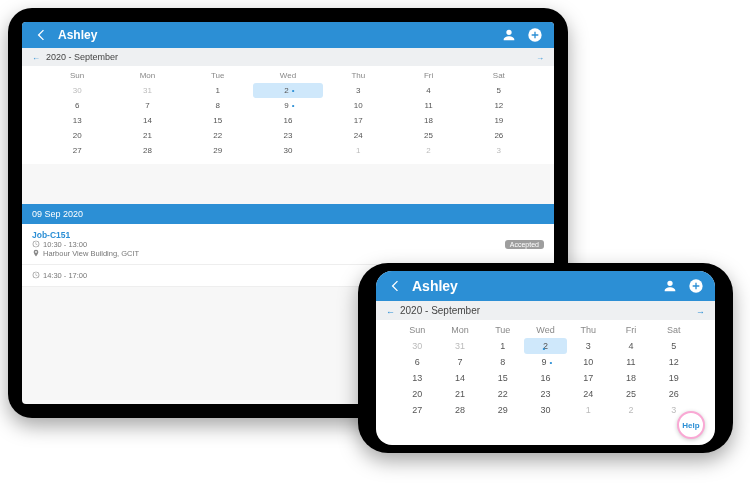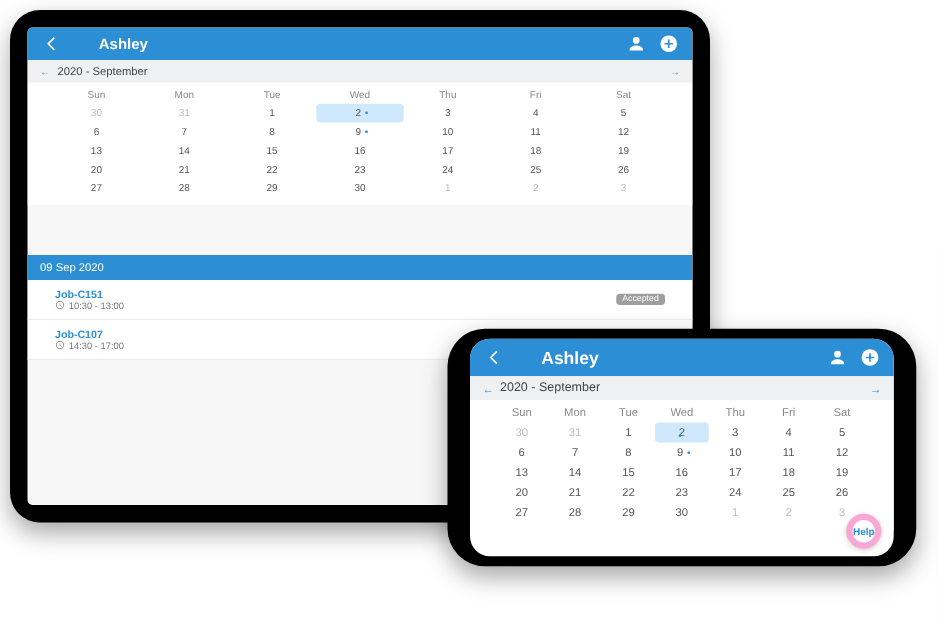--- a/index.html
+++ b/index.html
@@ -62,21 +62,21 @@
   .app-header {
     background:#2c8fd5;
     color:#fff;
     display:flex;
     align-items:center;
     padding:6px 10px;
     gap:8px;
   }
   .tablet .app-header { height:26px; }
   .phone .app-header { height:30px; }
-  .app-header .title { font-weight:600; flex:1;margin-left:21px; }
+  .app-header .title { font-weight:600; flex:1; }
   .tablet .app-header .title { font-size:12px; }
   .phone .app-header .title { font-size:14px; }
   .hdr-icon { width:18px; height:18px; display:inline-flex; align-items:center; justify-content:center; color:#fff; }
   .hdr-icon svg { width:16px; height:16px; fill:currentColor; }
   
   .cal-bar {
     background:#eef0f2;
     display:flex; align-items:center;
     padding:4px 10px;
     color:#444;
@@ -102,35 +102,35 @@
     background:#2c8fd5; color:#fff;
     padding:5px 10px;
     font-size:9px;
     margin-top:40px;
   }
   .phone .date-banner { font-size:11px; padding:7px 12px; }
   
   .jobs { background:#fff; }
   .job {
     border-bottom:1px solid #eee;
-    padding:6px 22px;
+    padding:6px 10px;
     display:flex; align-items:center;
     gap:6px;
   }
   .job .info { flex:1; }
   .job .info .line1 { color:#2c8fd5; font-weight:600; font-size:8.5px; }
   .job .info .line2, .job .info .line3 { color:#777; font-size:7.5px; display:flex; align-items:flex-start; gap:3px; }
   .job .badge { background:#9e9e9e; color:#fff; padding:1px 5px; border-radius:3px; font-size:7px; }
   .tiny-icon { width:8px; height:8px; display:inline-block; }
   .tiny-icon svg { width:8px; height:8px; fill:#888; }
   
   .help-fab {
     position:absolute; right:10px; bottom:6px;
     width:28px; height:28px; border-radius:50%;
-    background:#fff; border:5px solid #f9a8d4;
+    background:#fff; border:2px solid #f9a8d4;
     color:#2c8fd5; font-size:8px; font-weight:600;
     display:flex; align-items:center; justify-content:center;
     box-shadow:0 1px 4px rgba(0,0,0,0.2);
   }
   .phone .screen { position:relative; }
 </style>
 </head>
 <body>
 
 <div class="tablet">
@@ -208,26 +208,28 @@
 
     <div class="date-banner">09 Sep 2020</div>
 
     <div class="jobs" id="tablet-jobs">
         <div class="job">
           <div class="info">
             <div class="line1">Job-C151</div>
             <div class="line2"><span class="tiny-icon"><svg viewBox="0 0 24 24">
                   <path d="M12 2a10 10 0 1 0 0 20 10 10 0 0 0 0-20zm0 18a8 8 0 1 1 0-16 8 8 0 0 1 0 16zm.5-13H11v6l5 3 .8-1.3-4.3-2.6z"></path>
                 </svg></span>10:30 - 13:00</div>
+            <div class="line3"><span class="tiny-icon"><svg viewBox="0 0 24 24">
+                  <path d="M12 2a7 7 0 0 0-7 7c0 5 7 13 7 13s7-8 7-13a7 7 0 0 0-7-7zm0 9.5A2.5 2.5 0 1 1 12 6a2.5 2.5 0 0 1 0 5.5z"></path>
+                </svg></span>Harbour View Building, GCIT</div>
           </div>
           <span class="badge">Accepted</span>
         </div>
         <div class="job">
           <div class="info">
-            <div class="line1">Job-C107</div>
             <div class="line2"><span class="tiny-icon"><svg viewBox="0 0 24 24">
                   <path d="M12 2a10 10 0 1 0 0 20 10 10 0 0 0 0-20zm0 18a8 8 0 1 1 0-16 8 8 0 0 1 0 16zm.5-13H11v6l5 3 .8-1.3-4.3-2.6z"></path>
                 </svg></span>14:30 - 17:00</div>
           </div>
           <span class="badge">Accepted</span>
         </div>
       </div>
   </div>
 </div>
 

